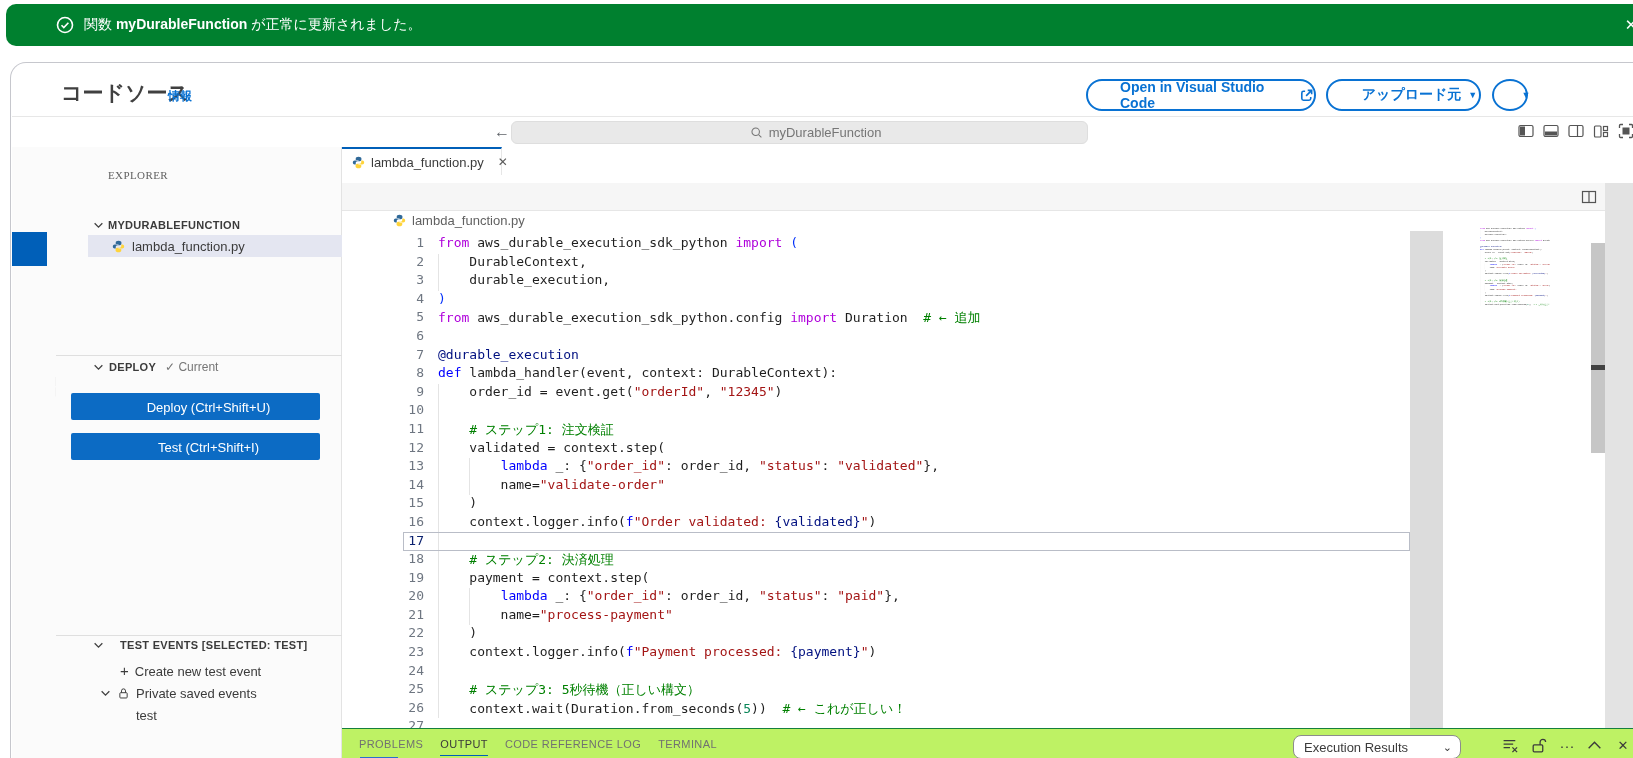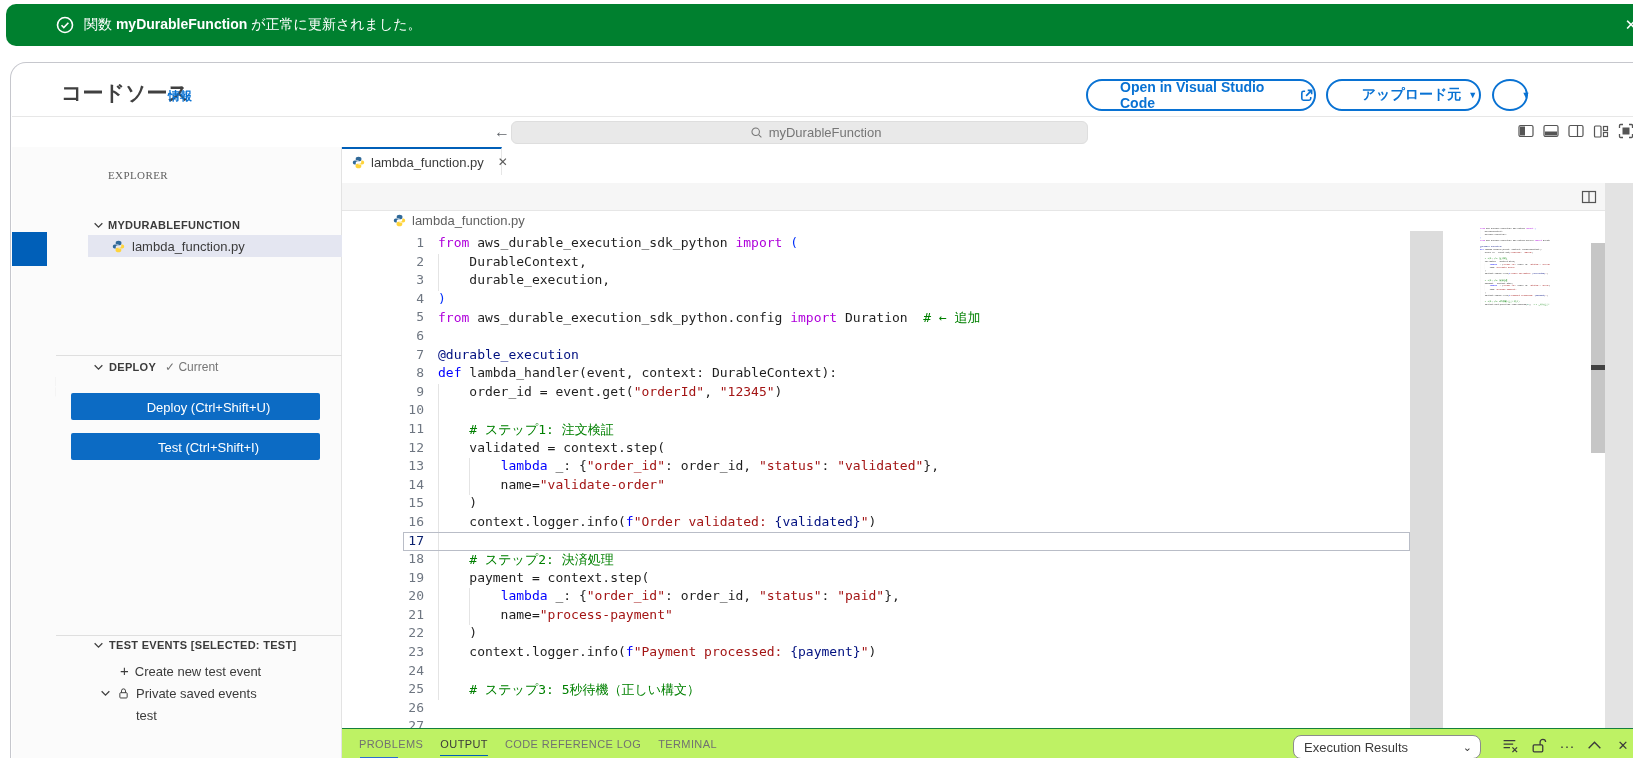--- a/index.html
+++ b/index.html
@@ -59,21 +59,21 @@
   .proj-row b{font-size:11px;letter-spacing:.3px;margin-left:4px;}
   #file-list{left:0;top:88px;width:286px;}
   .file-row{height:22px;display:flex;align-items:center;padding-left:24px;gap:7px;font-size:13px;
             color:#3b3b3b;cursor:pointer;background:#e4e6f1;}
   .sect-line{left:0;width:286px;height:1px;background:#dfdfdf;}
   .deploy-head{left:5px;top:213px;display:flex;align-items:center;gap:5px;}
   .deploy-head b{font-size:11px;color:#3b3b3b;letter-spacing:.3px;}
   .deploy-head .cur{font-size:12px;color:#767676;margin-left:4px;}
   .vs-btn{left:15px;width:249px;height:27px;background:#0c6bc4;color:#fff;font-size:13px;border:none;
           border-radius:2px;cursor:pointer;text-align:center;line-height:27px;font-family:"Liberation Sans",sans-serif;}
-  .te-head{left:5px;top:492px;display:flex;align-items:center;gap:5px;}
+  .te-head{left:5px;top:492px;display:flex;align-items:center;gap:16px;}
   .te-head b{font-size:11px;color:#3b3b3b;letter-spacing:.3px;}
   .te-row{display:flex;align-items:center;gap:6px;font-size:13px;color:#3b3b3b;cursor:pointer;height:20px;}
   .plus{font-size:15px;color:#3b3b3b;line-height:14px;}
 
   
   .editor{left:330px;top:30px;width:1263px;bottom:0;background:#fff;}
   .tabbar{left:0;top:36px;width:1263px;height:28px;background:#f6f6f6;border-bottom:1px solid #e6e6e6;box-sizing:border-box;}
   .tab{left:0;top:0;width:160px;height:28px;background:#fff;border-top:2px solid #005fb8;
        border-right:1px solid #e6e6e6;display:flex;align-items:center;gap:6px;padding-left:10px;
        font-size:13px;color:#3b3b3b;box-sizing:border-box;cursor:pointer;}
@@ -99,21 +99,21 @@
   .vsb-thumb{left:0;top:16px;width:14px;height:210px;background:#c6c6c6;cursor:pointer;}
   .vsb-mark{left:0;top:138px;width:14px;height:5px;background:#424242;}
   .ed-right-border{left:1263px;top:36px;bottom:0;width:1px;background:#e3e3e3;}
   .hsb{left:159px;top:586px;width:1013px;height:13px;background:#c1c1c1;cursor:pointer;}
 
   
   .panel{left:330px;right:16px;top:611px;bottom:0;border-top:1px solid #15803d;background:#bef264;}
   #panel-tabs{position:absolute;left:17px;top:9px;display:flex;gap:17px;}
   .ptab{font-size:11px;color:#717171;letter-spacing:.4px;padding-bottom:5px;cursor:pointer;}
   .ptab.active{color:#3b3b3b;border-bottom:1px solid #005fb8;}
-  .results-select{left:951px;top:6px;width:188px;height:24px;border:1px solid #8c8c8c;border-radius:8px;
+  .results-select{left:951px;top:6px;width:168px;height:24px;border:1px solid #8c8c8c;border-radius:8px;
         background:#fff;display:flex;align-items:center;font-size:13px;color:#3b3b3b;
         padding-left:10px;box-sizing:border-box;cursor:pointer;}
   .results-select .sel-chev{margin-left:auto;margin-right:8px;color:#3b3b3b;font-size:11px;}
   .panel-icons{left:1128px;top:8px;display:flex;gap:10px;align-items:center;}
   .panel-icons .pi{width:18px;height:18px;cursor:pointer;color:#3b3b3b;}
   .pi-text{font-size:15px;line-height:18px;text-align:center;}
   .out-frag{left:18px;top:28px;width:6px;height:4px;background:#2a6fd0;}
 </style>
 </head>
 <body>
@@ -386,20 +386,21 @@
             <div class="cl"><span class="guide" style="left: 0px;"></span><span class="tk-d">    context.logger.info(</span><span class="tk-k2">f</span><span class="tk-s">"Order validated: </span><span class="tk-v">{validated}</span><span class="tk-s">"</span><span class="tk-d">)</span></div>
             <div class="cl"><span class="guide" style="left: 0px;"></span></div>
             <div class="cl"><span class="guide" style="left: 0px;"></span><span class="tk-d">    </span><span class="tk-c"># ステップ2: 決済処理</span></div>
             <div class="cl"><span class="guide" style="left: 0px;"></span><span class="tk-d">    payment = context.step(</span></div>
             <div class="cl"><span class="guide" style="left: 0px;"></span><span class="guide" style="left: 31.3px;"></span><span class="tk-d">        </span><span class="tk-k2">lambda</span><span class="tk-d"> _: {</span><span class="tk-s">"order_id"</span><span class="tk-d">: order_id, </span><span class="tk-s">"status"</span><span class="tk-d">: </span><span class="tk-s">"paid"</span><span class="tk-d">},</span></div>
             <div class="cl"><span class="guide" style="left: 0px;"></span><span class="guide" style="left: 31.3px;"></span><span class="tk-d">        name=</span><span class="tk-s">"process-payment"</span></div>
             <div class="cl"><span class="guide" style="left: 0px;"></span><span class="tk-d">    )</span></div>
             <div class="cl"><span class="guide" style="left: 0px;"></span><span class="tk-d">    context.logger.info(</span><span class="tk-k2">f</span><span class="tk-s">"Payment processed: </span><span class="tk-v">{payment}</span><span class="tk-s">"</span><span class="tk-d">)</span></div>
             <div class="cl"><span class="guide" style="left: 0px;"></span></div>
             <div class="cl"><span class="guide" style="left: 0px;"></span><span class="tk-d">    </span><span class="tk-c"># ステップ3: 5秒待機（正しい構文）</span></div>
+            <div class="cl"><span class="guide" style="left: 0px;"></span><span class="tk-d">    context.wait(Duration.from_seconds(</span><span class="tk-n">5</span><span class="tk-d">))  </span><span class="tk-c"># ← これが正しい！</span></div>
             <div class="cl"></div>
           </div>
         <div class="abs cur-line"></div>
         <div class="abs ruler"></div>
 
         <div class="abs minimap">
             <div class="minimap-inner" id="minimap-inner">
               <div class="cl"><span class="tk-k1">from</span><span class="tk-d"> aws_durable_execution_sdk_python </span><span class="tk-k1">import</span><span class="tk-d"> </span><span class="tk-pb">(</span></div>
               <div class="cl"><span class="guide" style="left: 0px;"></span><span class="tk-d">    DurableContext,</span></div>
               <div class="cl"><span class="guide" style="left: 0px;"></span><span class="tk-d">    durable_execution,</span></div>

